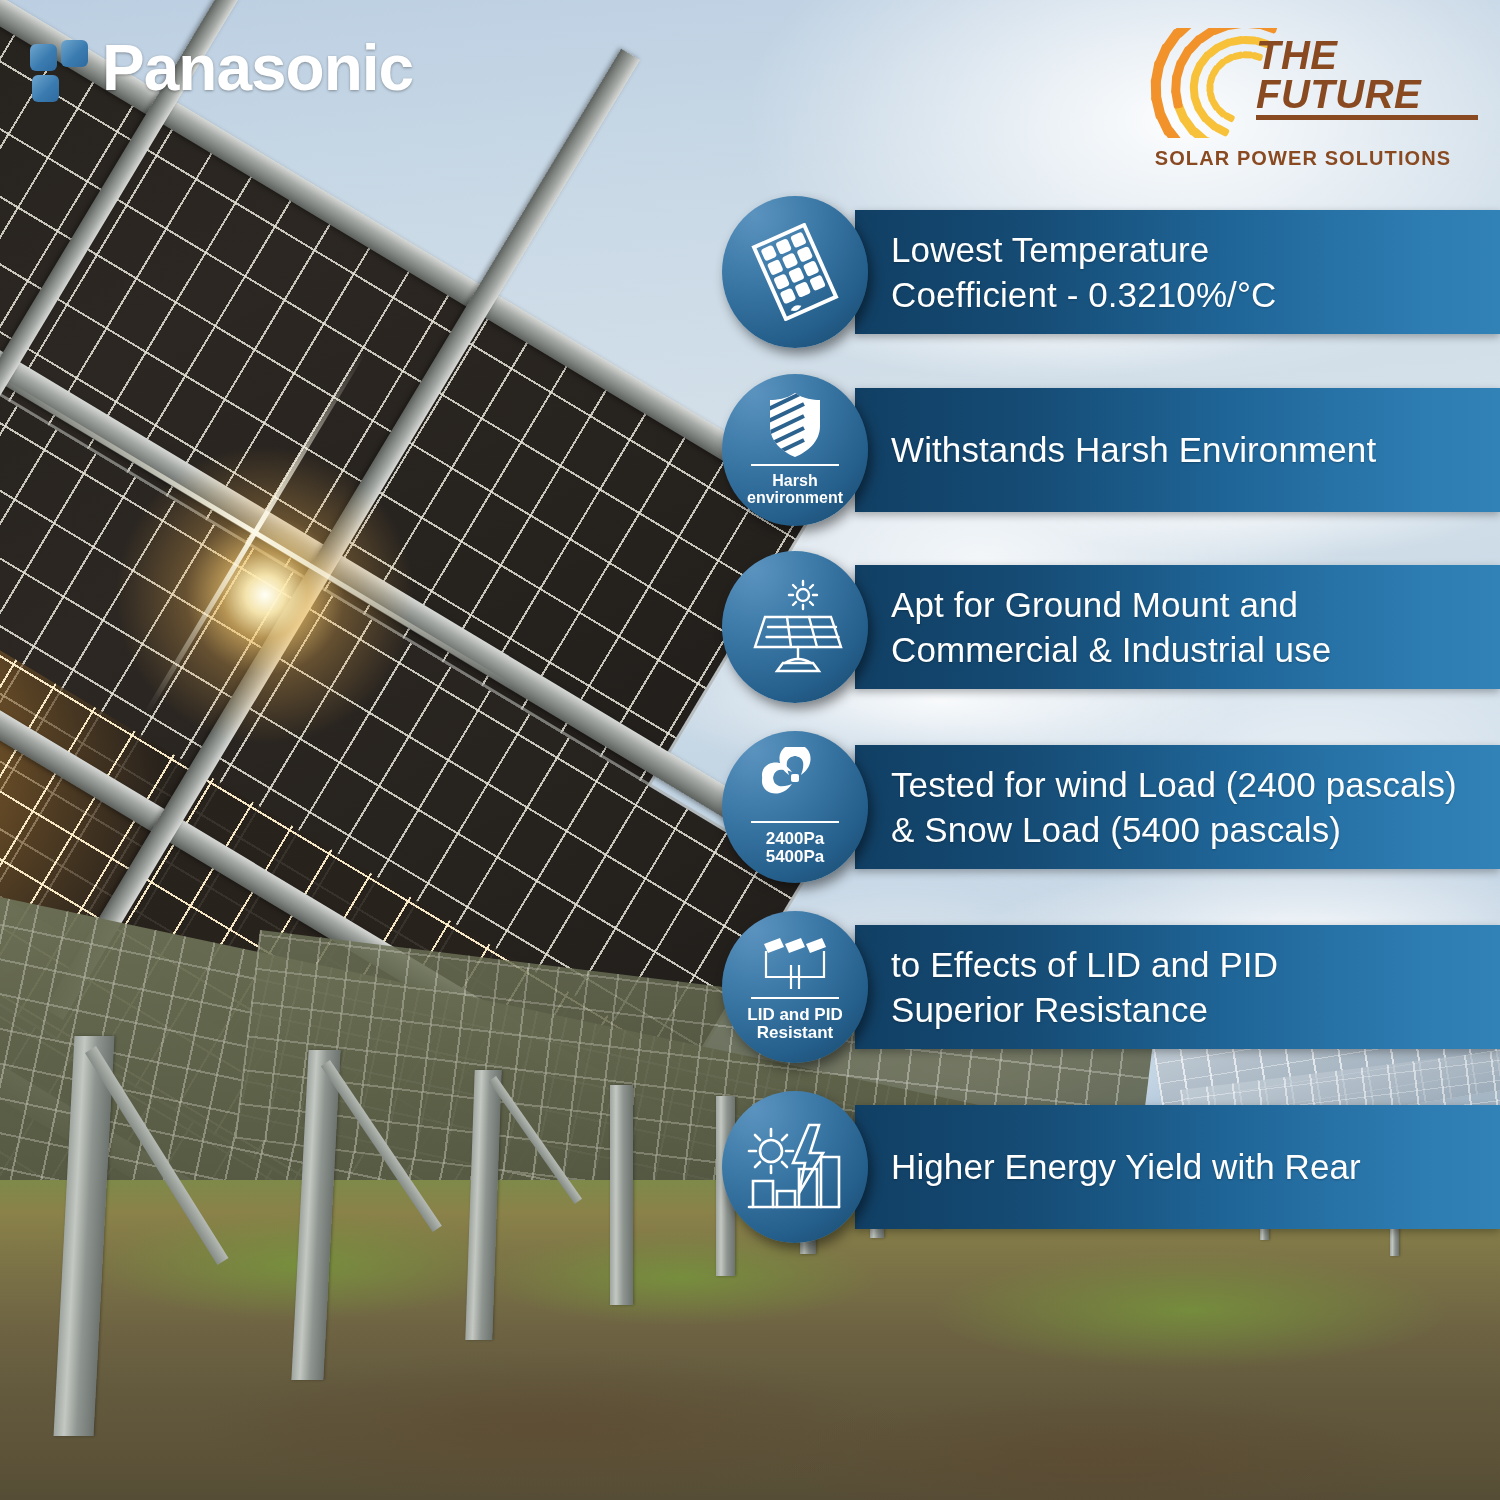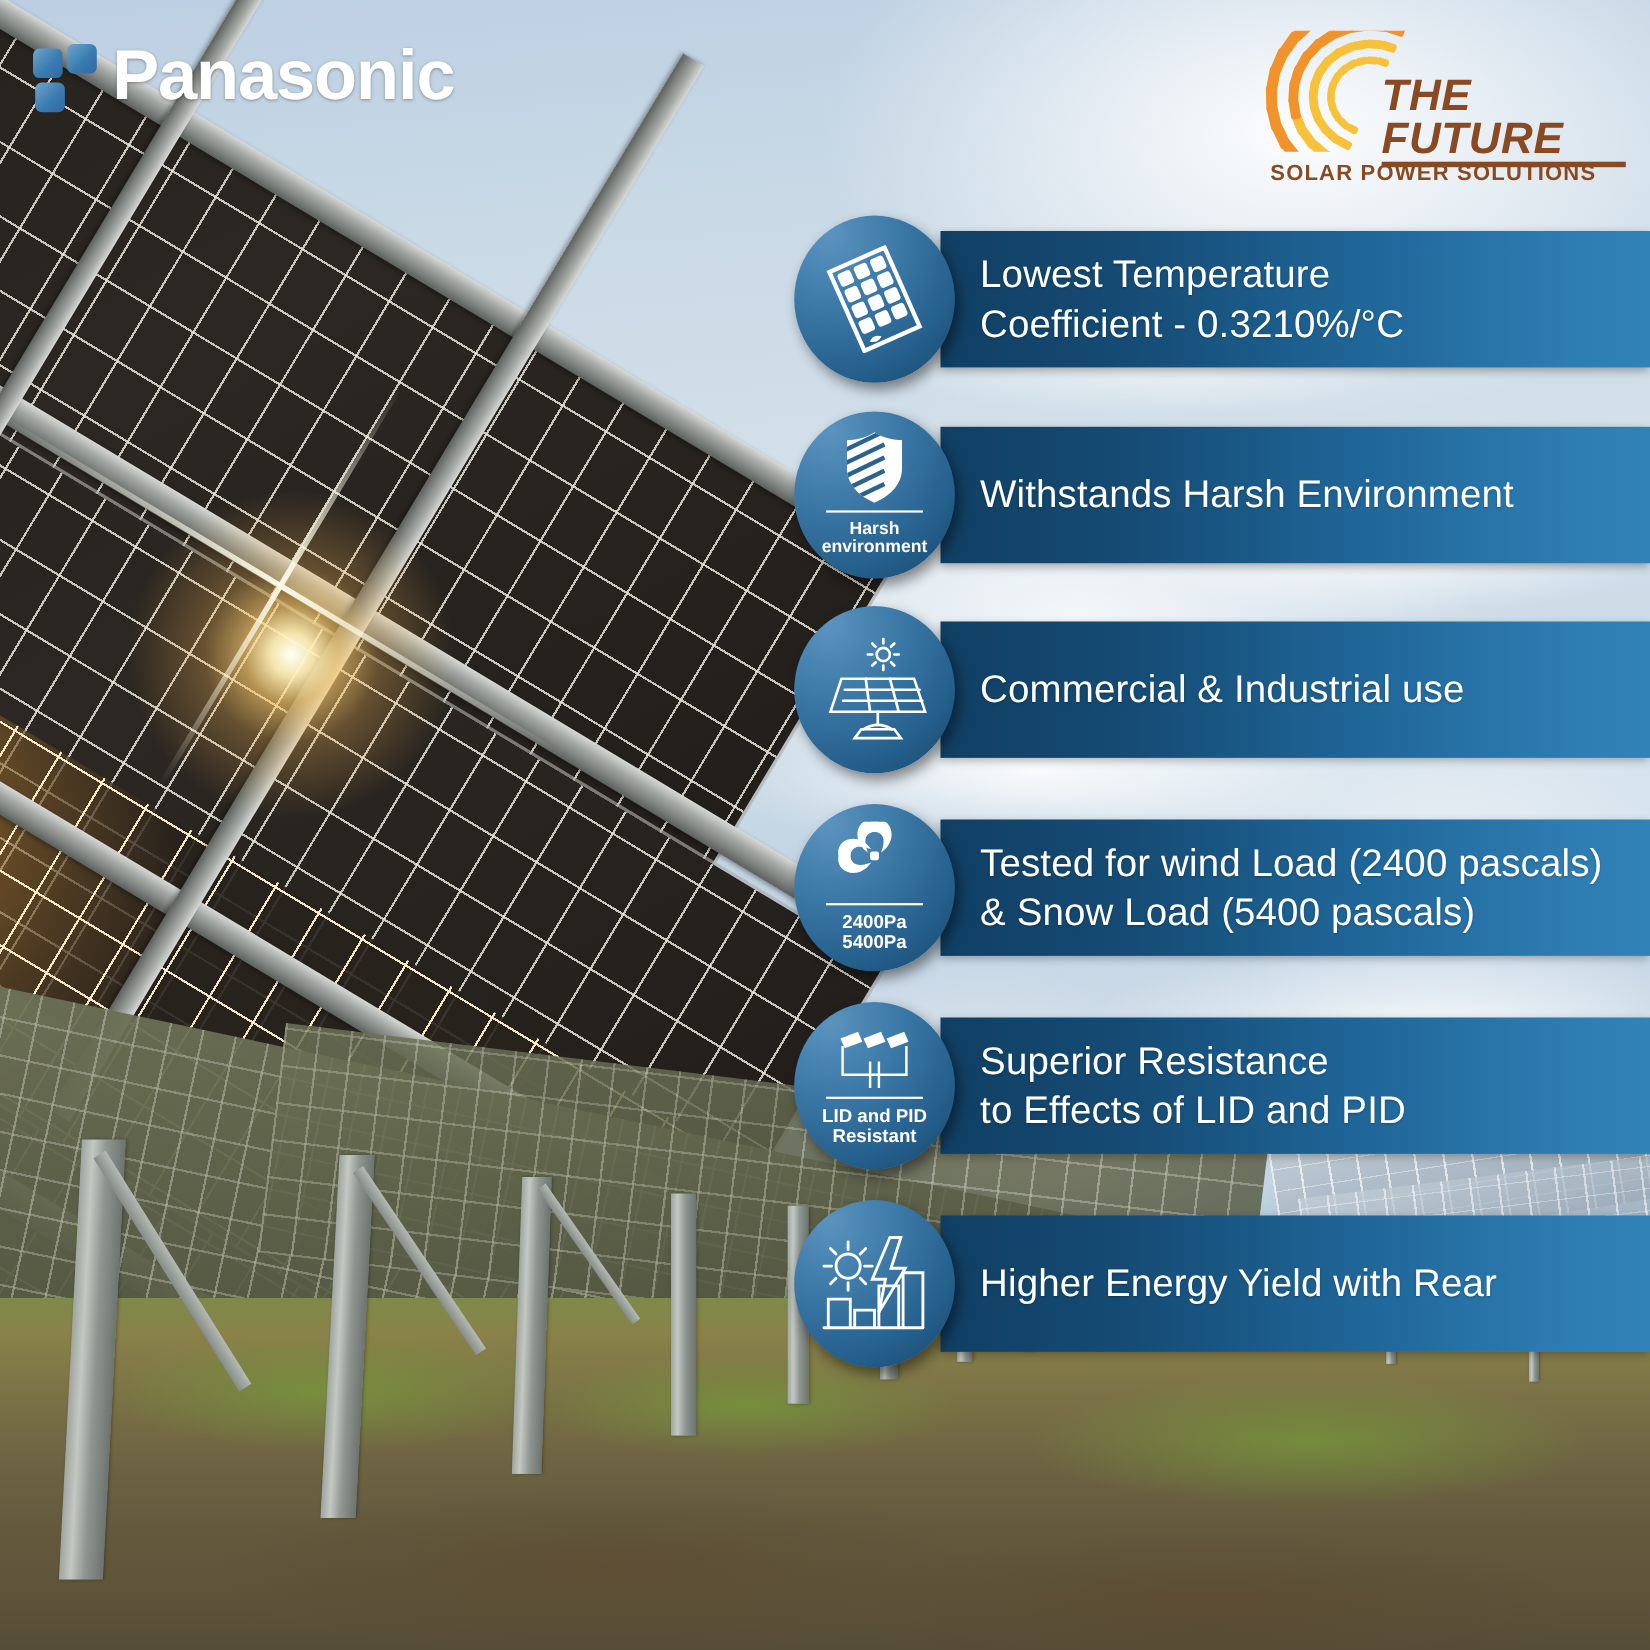--- a/index.html
+++ b/index.html
@@ -125,21 +125,21 @@
   .cuf-row { position:relative; height:110px; }
   .cuf-burst { position:absolute; left:0; top:0; width:150px; height:110px; }
   .cuf-words { position:absolute; left:128px; top:8px; text-align:left; }
   .cuf-l1 {
     font-size:40px; font-weight:bold; font-style:italic; color:#8a4a21;
     letter-spacing:.5px; line-height:.98; font-family:"Liberation Sans", sans-serif;
   }
   .cuf-l2 {
     font-size:40px; font-weight:bold; font-style:italic; color:#8a4a21;
     letter-spacing:.5px; line-height:.98; font-family:"Liberation Sans", sans-serif;
-    border-bottom:5px solid #8a4a21; display:inline-block; padding-bottom:1px;margin-top:32px;
+    border-bottom:5px solid #8a4a21; display:inline-block; padding-bottom:1px;
   }
   .cuf-sub {
     margin-top:9px; font-size:20px; font-weight:bold; color:#8a4a21;
     letter-spacing:1.1px; font-family:"Liberation Sans", sans-serif;
   }
 
   
   #features { position:absolute; left:0; top:0; width:1500px; height:1156px; z-index:30; }
   .feature { position:absolute; left:722px; width:778px; }
   .fbar {
@@ -371,20 +371,21 @@
       </div>
       <div class="icon-rule"></div>
       <div class="icon-caption">Harsh
 environment</div>
     </div>
   </div>
 
   <div class="feature" style="top:551px;">
     <div class="fbar">
       <div class="ftext">
+        <div>Apt for Ground Mount and</div>
         <div>Commercial &amp; Industrial use</div>
       </div>
     </div>
     <div class="fcircle">
       <div class="icon-wrap">
         <svg width="104" height="96" viewBox="0 0 104 96" fill="none" stroke="#fff" stroke-width="2.4" stroke-linecap="round">
 
           <circle cx="60" cy="16" r="6"></circle>
           <line x1="60" y1="2" x2="60" y2="6"></line>
           <line x1="60" y1="26" x2="60" y2="30"></line>
@@ -432,22 +433,22 @@
       </div>
       <div class="icon-rule"></div>
       <div class="icon-caption reg">2400Pa
 5400Pa</div>
     </div>
   </div>
 
   <div class="feature" style="top:911px;">
     <div class="fbar">
       <div class="ftext">
+        <div>to Effects of LID and PID</div>
         <div>Superior Resistance</div>
-        <div>to Effects of LID and PID</div>
       </div>
     </div>
     <div class="fcircle">
       <div class="icon-wrap" style="margin-top:-2px;">
         <svg width="82" height="62" viewBox="0 0 82 62" fill="none" stroke="#fff" stroke-width="2.2">
 
           <g fill="#fff" stroke="none">
             <path d="M10 13 L26 7 L30 16 L14 22 Z"></path>
             <path d="M31 13 L47 7 L51 16 L35 22 Z"></path>
             <path d="M52 13 L68 7 L72 16 L56 22 Z"></path>

